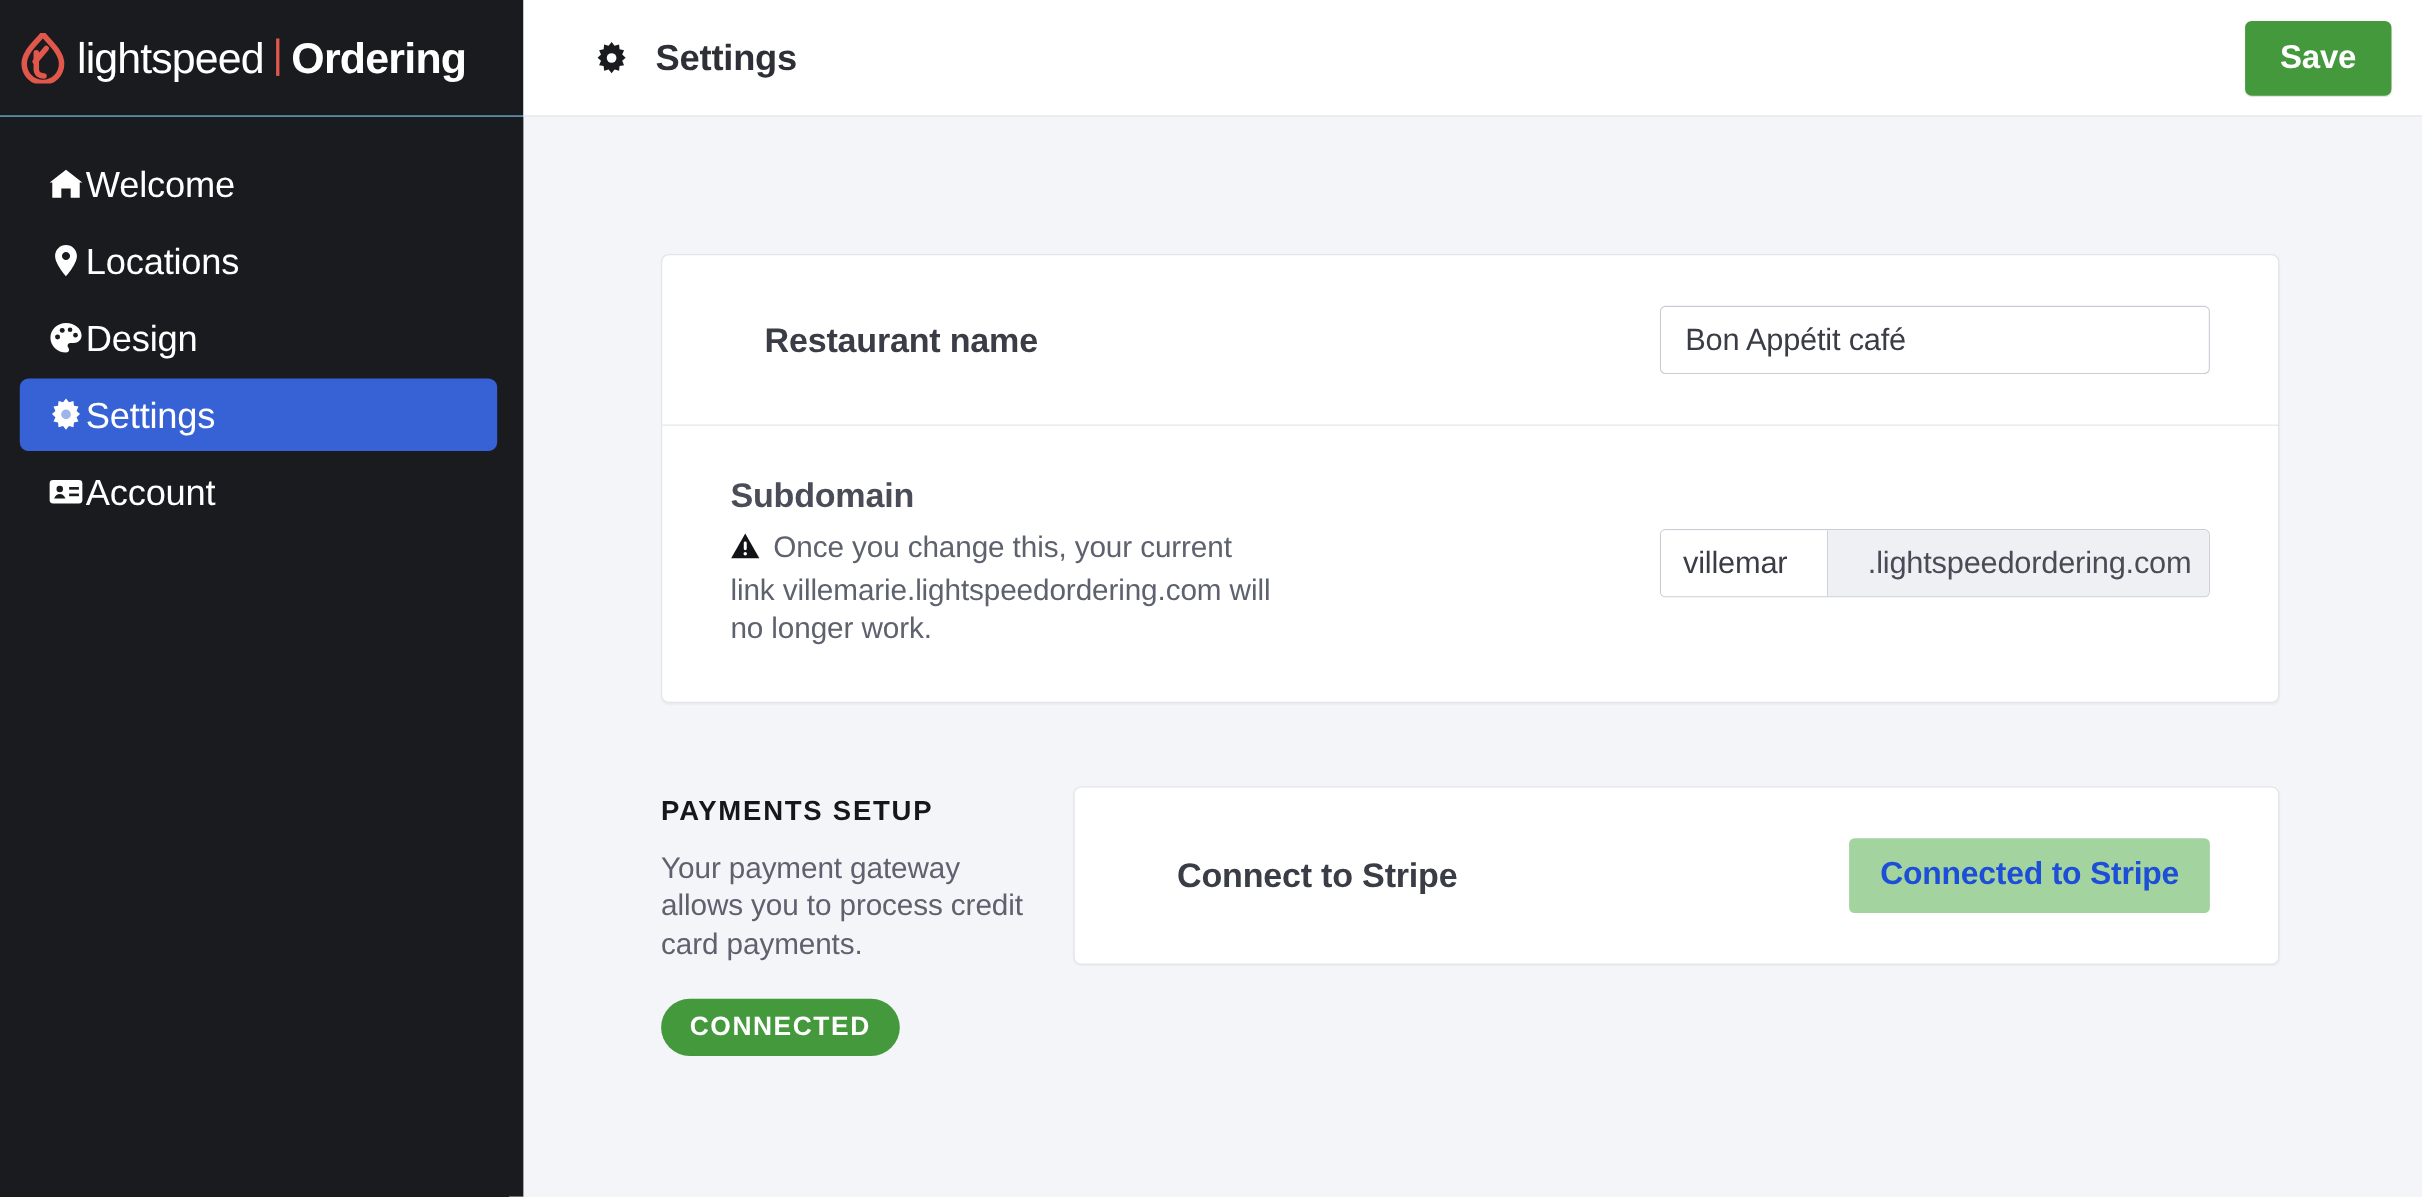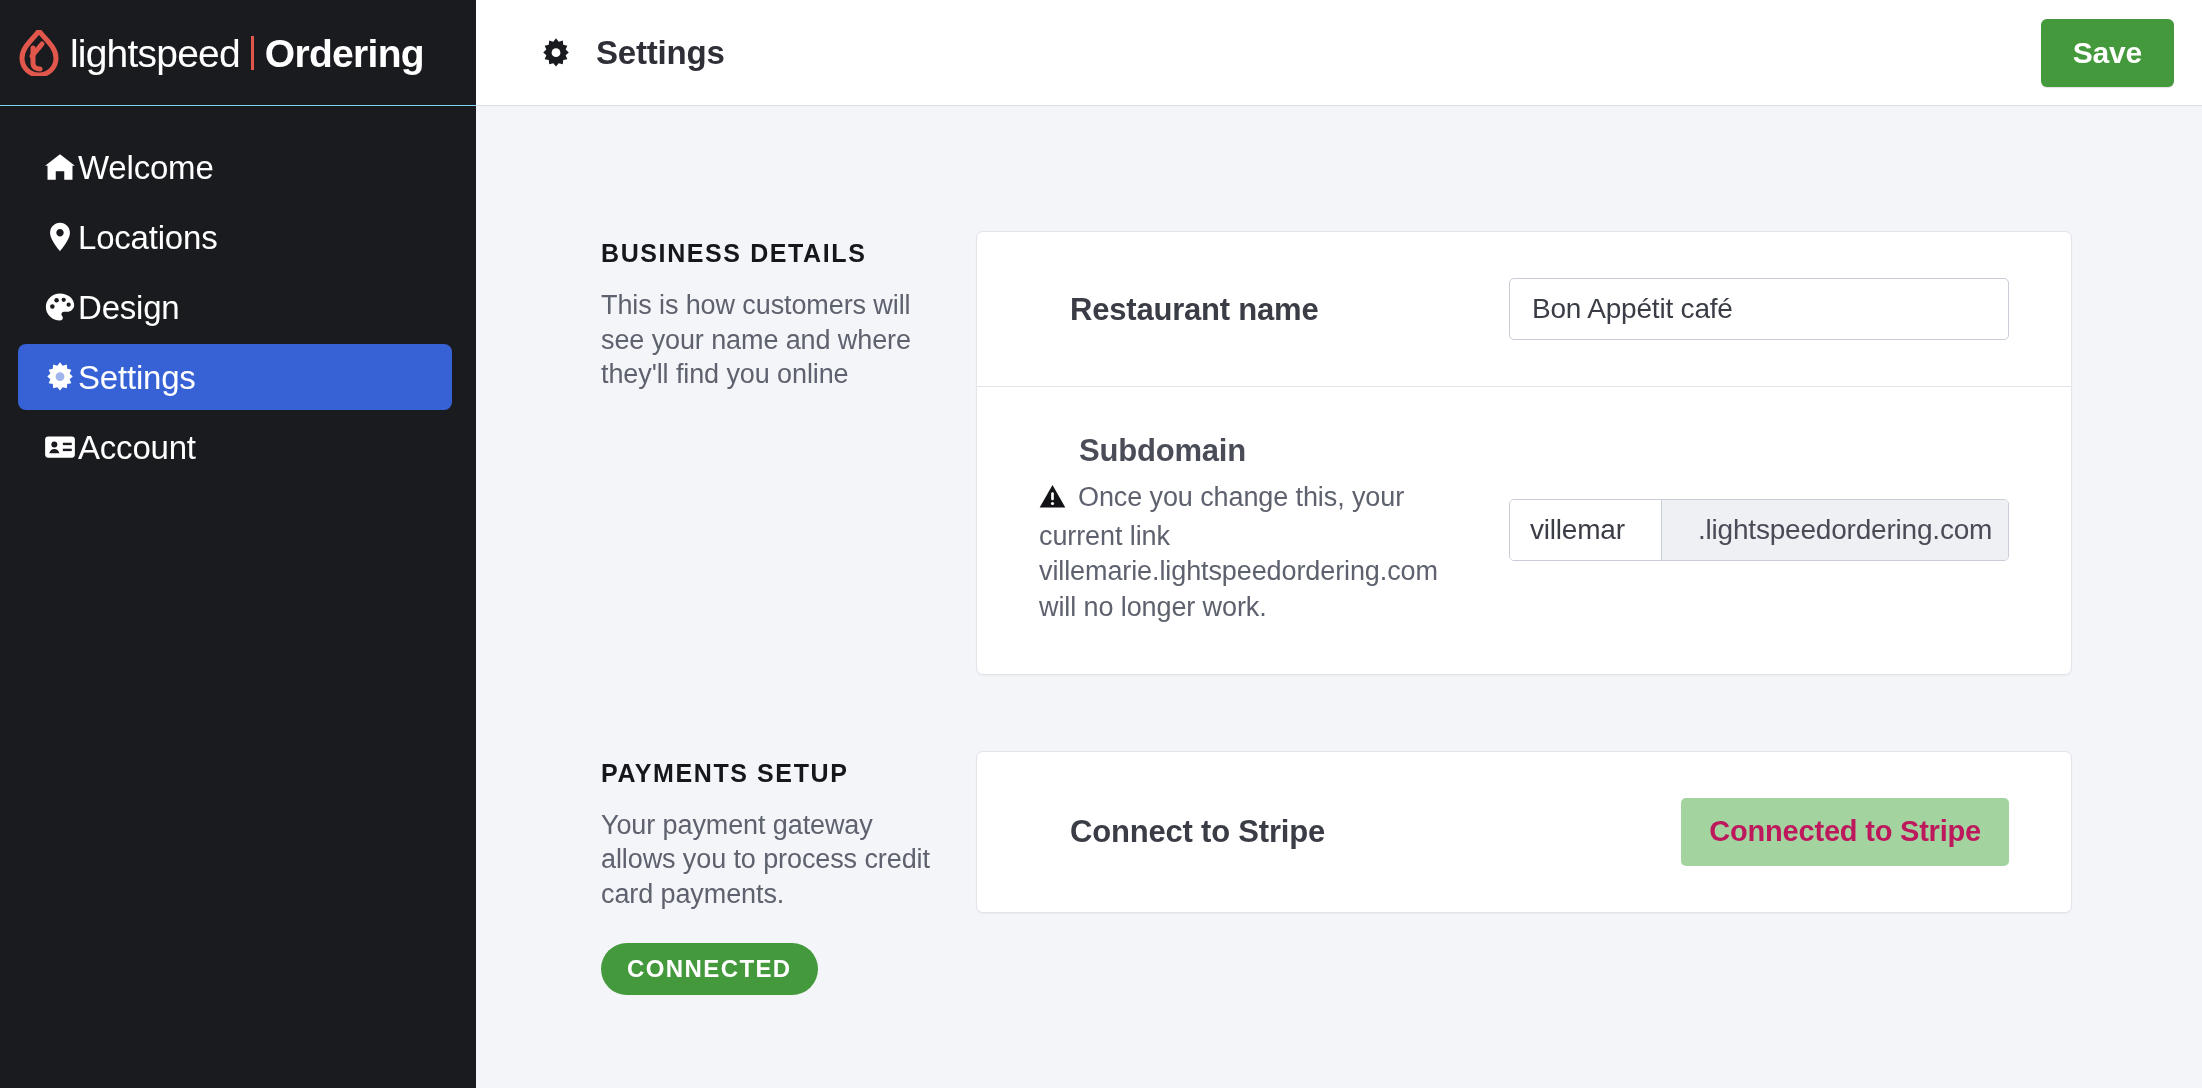--- a/index.html
+++ b/index.html
@@ -237,21 +237,20 @@
     line-height: 1;
     margin-left: 31px;
   }
   .row-sublabel {
     font-size: 31px;
     font-weight: 700;
     color: #4a4d57;
     letter-spacing: -0.2px;
     line-height: 1;
     margin-bottom: 14px;
-    margin-left: 40px;
   }
   .row-warning {
     font-size: 27px;
     line-height: 1.32;
     color: #5e626e;
     letter-spacing: -0.1px;
     max-width: 500px;
   }
   .warn-icon {
     display: inline-block;
@@ -309,21 +308,21 @@
     align-items: center;
     padding: 0 36px;
     font-size: 28px;
     color: #494c56;
     letter-spacing: -0.2px;
     white-space: nowrap;
   }
 
   .stripe-button {
     background: #a3d4a0;
-    color: #be185d;
+    color: #1d4ed8;
     border: none;
     border-radius: 5px;
     font-family: inherit;
     font-size: 29px;
     font-weight: 700;
     letter-spacing: -0.2px;
     height: 68px;
     padding: 0 28px;
     cursor: default;
   }
@@ -420,24 +419,20 @@
         <h1 class="topbar-title">Settings</h1>
       </div>
       <div class="topbar-spacer"></div>
       <button class="save-button">Save</button>
     </header>
 
     <div class="content">
 
       <div class="section">
 
-        <div class="section-aside">
-          <div class="aside-title">BUSINESS DETAILS</div>
-          <div class="aside-desc">This is how customers will see your name and where they'll find you online</div>
-        </div>
 
         <div class="card">
 
           <div class="card-row">
             <div class="row-left">
               <div class="row-label">Restaurant name</div>
             </div>
             <div class="row-right">
               <input class="text-input" type="text" value="Bon Appétit café" style="">
             </div>

